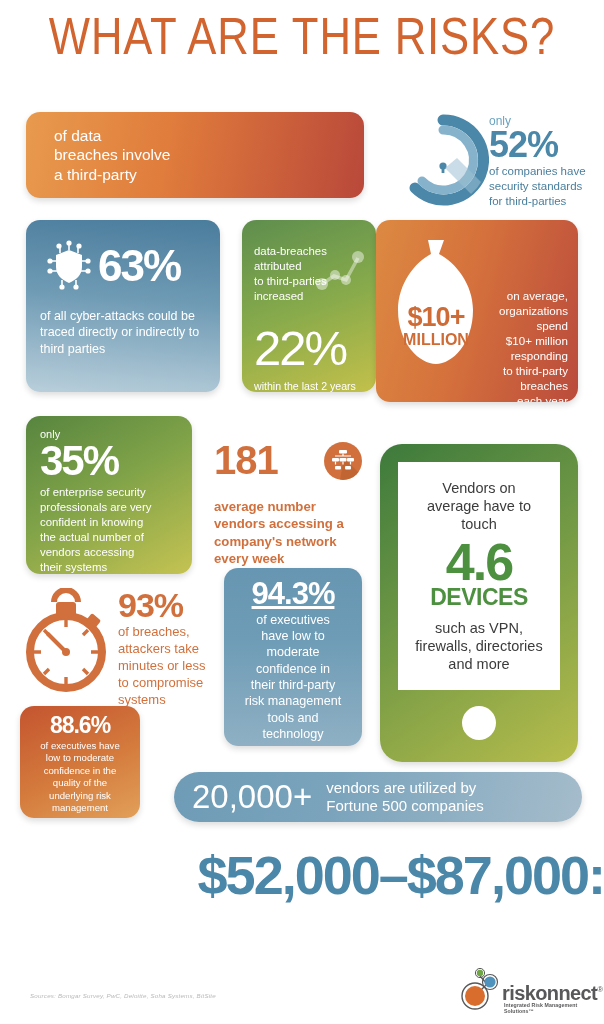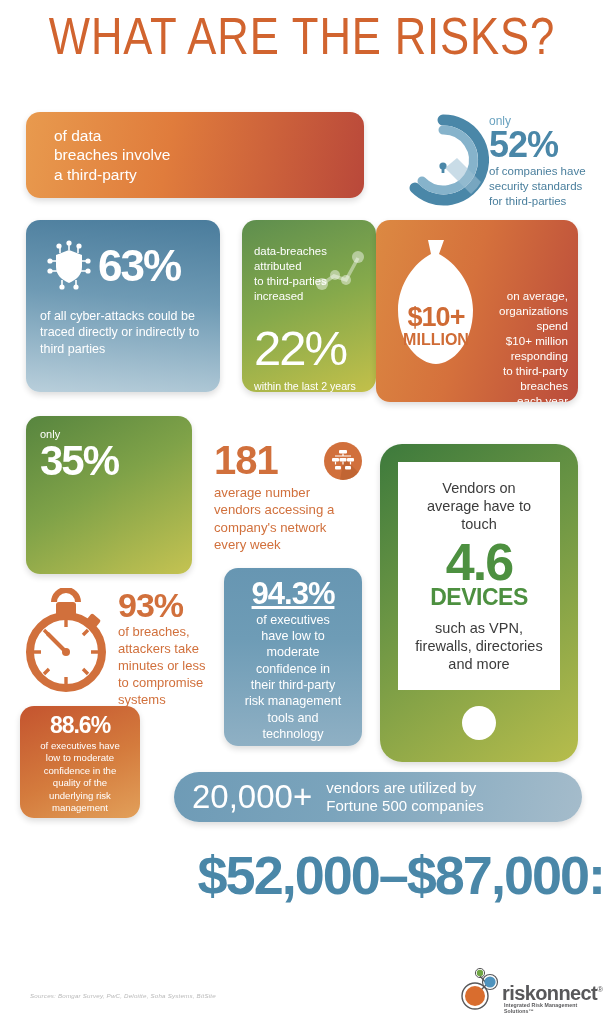--- a/index.html
+++ b/index.html
@@ -83,21 +83,21 @@
     background: linear-gradient(150deg,#57853f 0%,#7fa248 45%,#c5c352 100%);
     padding: 12px 14px;
   }
   #c35 .only { color:#fff; font-size:11px; }
   #c35 .n { color:#fff; font-size:42px; font-weight:bold; letter-spacing:-2px; line-height:1; }
   #c35 .d { color:#fff; font-size:11.4px; line-height:1.32; margin-top:3px; }
 
   
   #b181 { position:absolute; left:214px; top:440px; width:160px; height:118px; }
   #b181 .n { color:#d1703c; font-size:40px; font-weight:bold; letter-spacing:-1px; line-height:1; }
-  #b181 .d { color:#d1703c; font-size:13.2px; line-height:1.32; margin-top:4px; }
+  #b181 .d { color:#d1703c; font-size:13.2px; line-height:1.32; margin-top:18px;font-weight:bold; }
   #b181 .circ { position:absolute; right:12px; top:2px; width:38px; height:38px;
                 border-radius:50%; background:#d1703c; overflow:hidden; }
 
   
   #tab {
     left: 380px; top: 444px; width: 198px; height: 318px;
     border-radius: 22px;
     background: linear-gradient(145deg,#3d7a3c 0%,#6b9544 40%,#b7bd4c 100%);
     padding: 18px 18px 0 18px;
   }
@@ -257,20 +257,26 @@
 $10+ million
 responding
 to third-party
 breaches
 each year</div>
   </div>
 
   <div class="card sh" id="c35">
     <div class="only">only</div>
     <div class="n">35%</div>
+    <div class="d txt" style="white-space:pre-line">of enterprise security
+professionals are very
+confident in knowing
+the actual number of
+vendors accessing
+their systems</div>
   </div>
 
   <div id="b181">
     <div class="n">181</div>
     <div class="circ">
       <svg width="38" height="38" viewBox="0 0 38 38">
         <path d="M20 16 L38 34 L38 38 L16 38 z" fill="#b55c2c" opacity="0.55"></path>
         <g fill="#ffffff">
           <rect x="15" y="8" width="8" height="3.4" rx="1"></rect>
           <rect x="8" y="16" width="7" height="3.4" rx="1"></rect>

